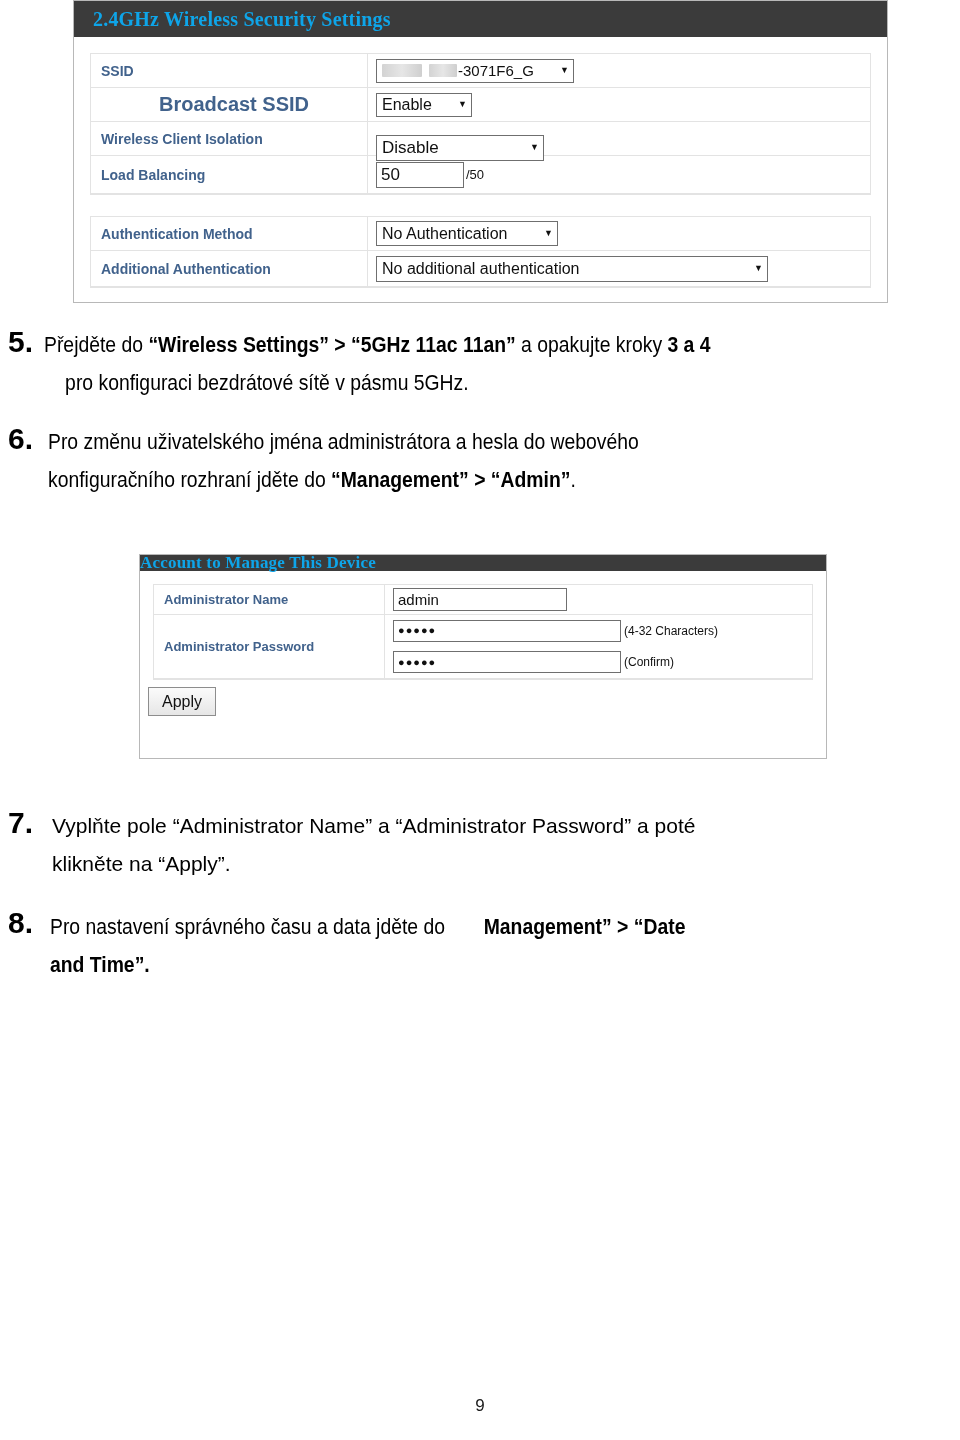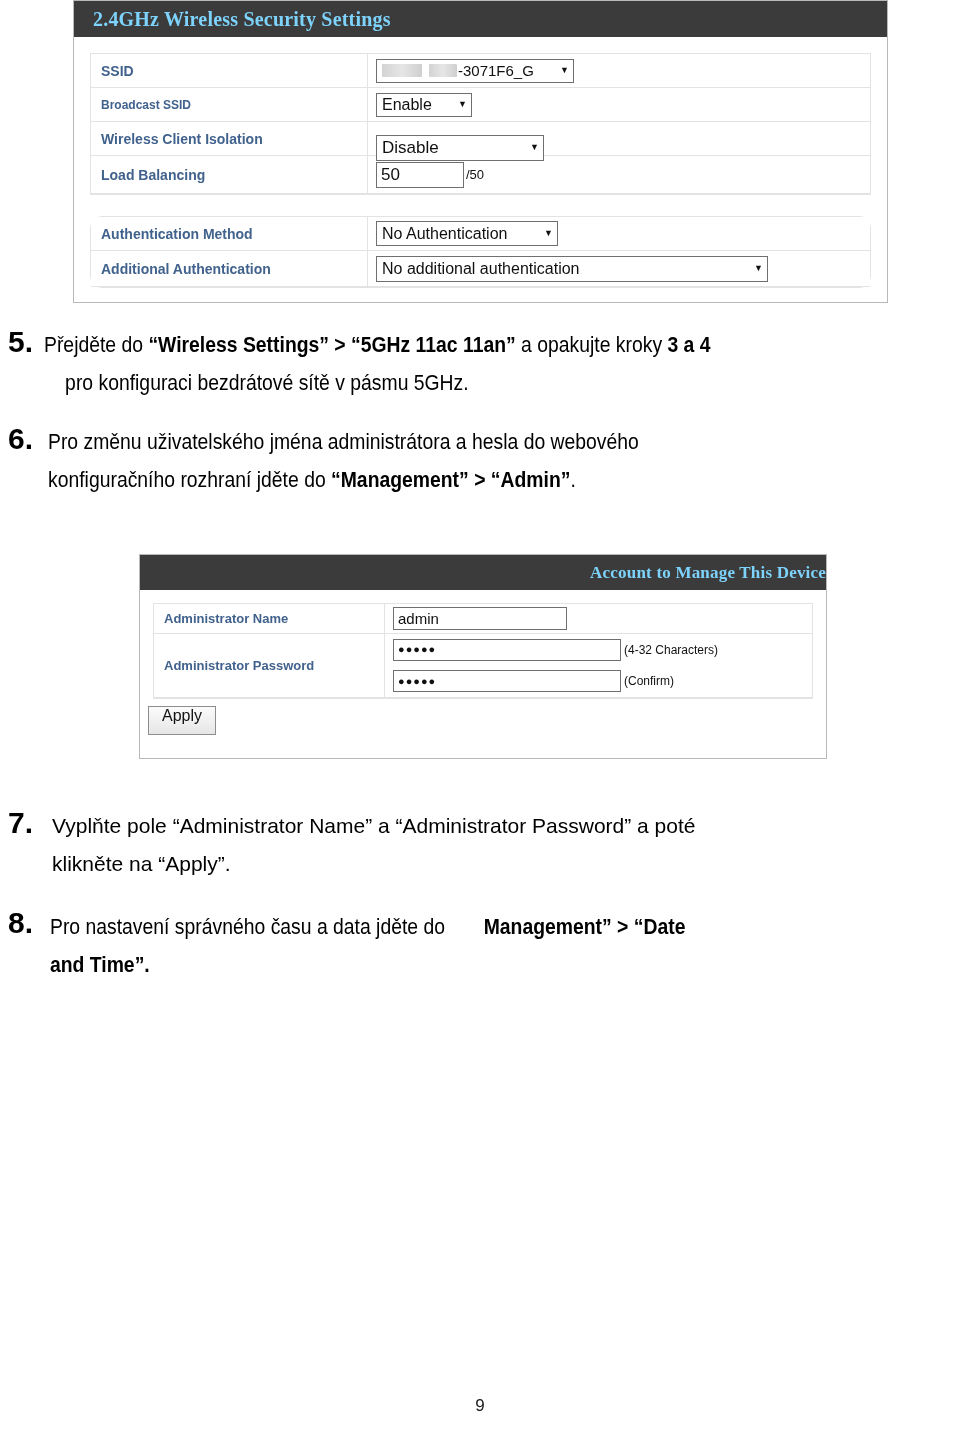--- a/index.html
+++ b/index.html
@@ -18,21 +18,21 @@
 
   
   .ui-panel {
     position: absolute;
     background: #ffffff;
     border: 1px solid #b8b8b8;
     box-sizing: border-box;
   }
   .ui-panel-header {
     background: #3b3b3b;
-    color: #7dd3fc;
+    color: #0ea5e9;
     font-family: "Liberation Serif", serif;
     font-weight: bold;
     box-sizing: border-box;
     display: flex;
     align-items: center;
     letter-spacing: 0.2px;
   }
   .ui-body {
     box-sizing: border-box;
   }
@@ -114,21 +114,21 @@
     background: linear-gradient(90deg,#d3d3d3,#e6e6e6,#cfcfcf);
     filter: blur(0.6px);
     border-radius: 1px;
     vertical-align: middle;
   }
   .btn-apply {
     border: 1px solid #8d8d8d;
     background: linear-gradient(#fbfbfb,#e6e6e6);
     box-sizing: border-box;
     display: inline-flex;
-    align-items: flex-start;
+    align-items: center;
     justify-content: center;
     font-family: "Liberation Sans", sans-serif;
     color: #111;
     position: absolute;
   }
   .dots {
     letter-spacing: 1px;
     font-size: 11px;
     line-height: 1;
   }
@@ -190,21 +190,21 @@
               <span class="blur-chip" style="width:40px;height:13px;"></span>
               <span class="blur-chip" style="width:28px;height:13px;margin-left:7px;"></span>
               <span style="margin-left:1px;">-3071F6_G</span>
             </span>
             <span class="caret">▼</span>
           </div>
         </div>
       </div>
 
       <div class="ui-row" style="height:34px;">
-        <div class="ui-label" style="width:276px; padding-left:10px; font-size:12px;">
+        <div class="ui-label" style="width:276px; padding-left:10px; font-size:20px;justify-content:center;">
           <span>Broadcast SSID</span>
         </div>
         <div class="ui-field">
           <div class="sel" style="height:24px; width:96px; font-size:16px;align-items:center;">
             <span>Enable</span>
             <span class="caret">▼</span>
           </div>
         </div>
       </div>
 
@@ -228,21 +228,21 @@
           <div class="txtbox" style="height:26px; width:88px; font-size:17px;">
             <span>50</span>
           </div>
           <span class="suffix">/50</span>
         </div>
       </div>
     </div>
 
     <div style="height:21px;"></div>
 
-    <div class="ui-table" style="border-bottom:1px solid #e3e3e3;border-radius:12px;">
+    <div class="ui-table" style="border-bottom:1px solid #e3e3e3;">
 
       <div class="ui-row" style="height:34px;">
         <div class="ui-label" style="width:276px; padding-left:10px; font-size:14px;">
           <span>Authentication Method</span>
         </div>
         <div class="ui-field">
           <div class="sel" style="height:25px; width:182px; font-size:16px;">
             <span>No Authentication</span>
             <span class="caret">▼</span>
           </div>
@@ -283,21 +283,21 @@
       <span>Pro změnu uživatelského jména administrátora a hesla do webového</span>
     </div>
     <div>
       <span>konfiguračního rozhraní jděte do </span><b>“Management” &gt; “Admin”</b><span>.</span>
     </div>
   </div>
 </div>
 
 <div class="ui-panel" style="left:139px; top:554px; width:688px; height:205px;">
 
-  <div class="ui-panel-header" style="height:35px; padding-left:16px; font-size:17px;justify-content:flex-end;">
+  <div class="ui-panel-header" style="height:16px; font-size:17px;">
     <span>Account to Manage This Device</span>
   </div>
 
   <div class="ui-body" style="padding:13px 13px 0 13px; position:relative; height:176px;">
 
     <div class="ui-table" style="border-bottom:1px solid #e3e3e3;">
 
       <div class="ui-row" style="height:30px;">
         <div class="ui-label" style="width:230px; padding-left:10px; font-size:13px;">
           <span>Administrator Name</span>

